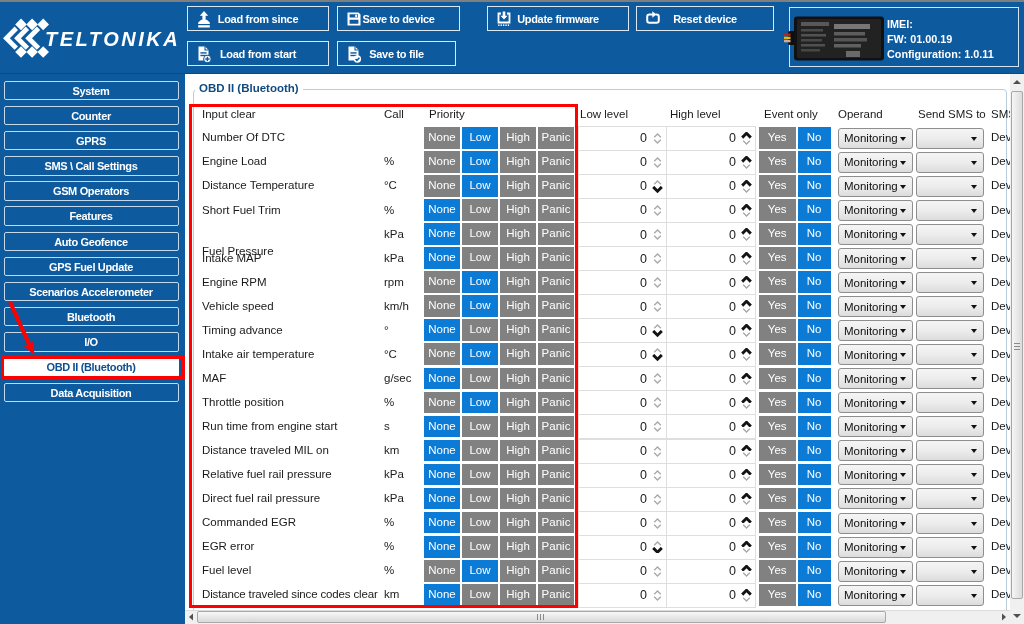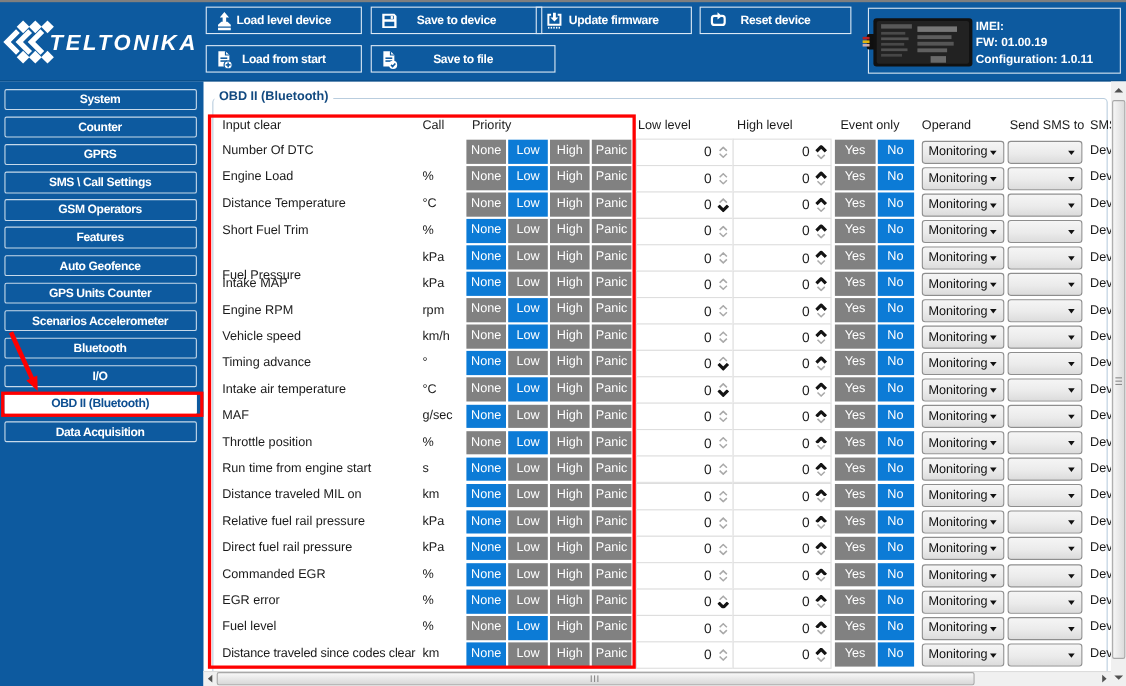--- a/index.html
+++ b/index.html
@@ -38,23 +38,23 @@
 <rect x="-4.1" y="-4.1" width="8.2" height="8.2" transform="translate(41.2,38) rotate(45)"></rect>
 </g>
 <text x="43" y="31.8" fill="#fff" font-size="20" font-weight="bold" font-style="italic" font-family="Liberation Sans,sans-serif" letter-spacing="2.5">TELTONIKA</text>
 </svg>
 <div class="bbtn" style="left:187px;top:6px;width:142px;height:25px">
     <span class="ic"><svg width="18" height="19" viewBox="0 0 18 19" fill="#fff">
 <path d="M9 1 L13.2 5.8 L10.6 5.8 L10.6 10.5 L7.4 10.5 L7.4 5.8 L4.8 5.8 Z"></path>
 <path d="M3.2 12.6 L6.2 9.8 L11.8 9.8 L14.8 12.6 L14.8 14 L3.2 14 Z"></path>
 <rect x="3.2" y="15.2" width="11.6" height="2.3"></rect>
       </svg></span>
-    <span class="tx">Load level device</span>
-  </div>
-<div class="bbtn" style="left:337px;top:6px;width:156px;height:25px">
+    <span class="tx">Load from since</span>
+  </div>
+<div class="bbtn" style="left:337px;top:6px;width:123px;height:25px">
     <span class="ic"><svg width="18" height="18" viewBox="0 0 18 18" fill="#fff">
 <path d="M2.5 2.5 L13.5 2.5 L15.5 4.5 L15.5 15.5 L2.5 15.5 Z M4.6 4.3 L4.6 7.6 L13 7.6 L13 4.3 Z M4.6 9.8 L4.6 13.8 L13.4 13.8 L13.4 9.8 Z" fill-rule="evenodd"></path>
 <rect x="10.2" y="4.6" width="2" height="2.6"></rect>
       </svg></span>
     <span class="tx">Save to device</span>
   </div>
 <div class="bbtn" style="left:487px;top:6px;width:142px;height:25px">
     <span class="ic"><svg width="18" height="18" viewBox="0 0 18 18" fill="#fff">
 <path d="M2.6 2.6 L6 2.6 L6 4.4 L4.4 4.4 L4.4 11.6 L13.6 11.6 L13.6 4.4 L12 4.4 L12 2.6 L15.4 2.6 L15.4 13.4 L2.6 13.4 Z"></path>
 <path d="M9 9.6 L5.4 5.8 L7.7 5.8 L7.7 1.6 L10.3 1.6 L10.3 5.8 L12.6 5.8 Z"></path>
@@ -78,21 +78,21 @@
 <path d="M3.5 1.5 L10 1.5 L13.5 5 L13.5 15.5 L3.5 15.5 Z" fill="#fff"></path>
 <path d="M10 1.5 L10 5 L13.5 5" fill="none" stroke="#0d5a9f" stroke-width="1.1"></path>
 <rect x="5.4" y="7.2" width="6.2" height="1.4" fill="#0d5a9f"></rect>
         <rect x="5.4" y="9.8" width="6.2" height="1.4" fill="#0d5a9f"></rect>
 <circle cx="12.4" cy="14" r="3.7" fill="#fff" stroke="#0d5a9f" stroke-width="1.1"></circle>
 <rect x="11.7" y="11.8" width="1.4" height="4.4" fill="#0d5a9f"></rect>
         <rect x="10.2" y="13.3" width="4.4" height="1.4" fill="#0d5a9f"></rect>
       </svg></span>
     <span class="tx">Load from start</span>
   </div>
-<div class="bbtn" style="left:337px;top:41px;width:168px;height:25px">
+<div class="bbtn" style="left:337px;top:41px;width:119px;height:25px">
     <span class="ic"><svg width="18" height="19" viewBox="0 0 18 19">
 <path d="M3.5 1.5 L10 1.5 L13.5 5 L13.5 15.5 L3.5 15.5 Z" fill="#fff"></path>
 <path d="M10 1.5 L10 5 L13.5 5" fill="none" stroke="#0d5a9f" stroke-width="1.1"></path>
 <rect x="5.4" y="7.2" width="6.2" height="1.4" fill="#0d5a9f"></rect>
         <rect x="5.4" y="9.8" width="6.2" height="1.4" fill="#0d5a9f"></rect>
 <circle cx="12.4" cy="14" r="3.7" fill="#fff"></circle>
 <path d="M10.5 14 L11.9 15.4 L14.4 12.7" fill="none" stroke="#0d5a9f" stroke-width="1.5"></path>
       </svg></span>
     <span class="tx">Save to file</span>
   </div>
@@ -117,21 +117,21 @@
 <rect x="62" y="36" width="14" height="6" fill="#6a6a6a"></rect>
 </svg>
 <div class="abs" style="left:887px;top:16.5px;color:#fff;font-size:10.8px;font-weight:bold;line-height:15.3px">IMEI:<br>FW: 01.00.19<br>Configuration: 1.0.11</div>
 <div class="sbtn" style="top:80.70px">System</div>
 <div class="sbtn" style="top:105.85px">Counter</div>
 <div class="sbtn" style="top:131.00px">GPRS</div>
 <div class="sbtn" style="top:156.15px">SMS \ Call Settings</div>
 <div class="sbtn" style="top:181.30px">GSM Operators</div>
 <div class="sbtn" style="top:206.45px">Features</div>
 <div class="sbtn" style="top:231.60px">Auto Geofence</div>
-<div class="sbtn" style="top:256.75px">GPS Units Counter</div>
+<div class="sbtn" style="top:256.75px">GPS Fuel Update</div>
 <div class="sbtn" style="top:281.90px">Scenarios Accelerometer</div>
 <div class="sbtn" style="top:307.05px">Bluetooth</div>
 <div class="sbtn" style="top:332.20px">I/O</div>
 <div class="sbtn active" style="top:357.35px">OBD II (Bluetooth)</div>
 <div class="sbtn" style="top:382.50px">Data Acquisition</div>
 <div class="abs" style="left:1px;top:355.9px;width:184px;height:22.8px;border:3px solid #fe0000;box-sizing:border-box"></div>
 <svg class="abs" style="left:0;top:295px" width="60" height="70" viewBox="0 0 60 70">
 <line x1="10" y1="7" x2="30" y2="51" stroke="#fe0000" stroke-width="4.2"></line>
 <path d="M34.3 60.5 L23.9 51 L33.9 46.4 Z" fill="#fe0000"></path>
   </svg>

